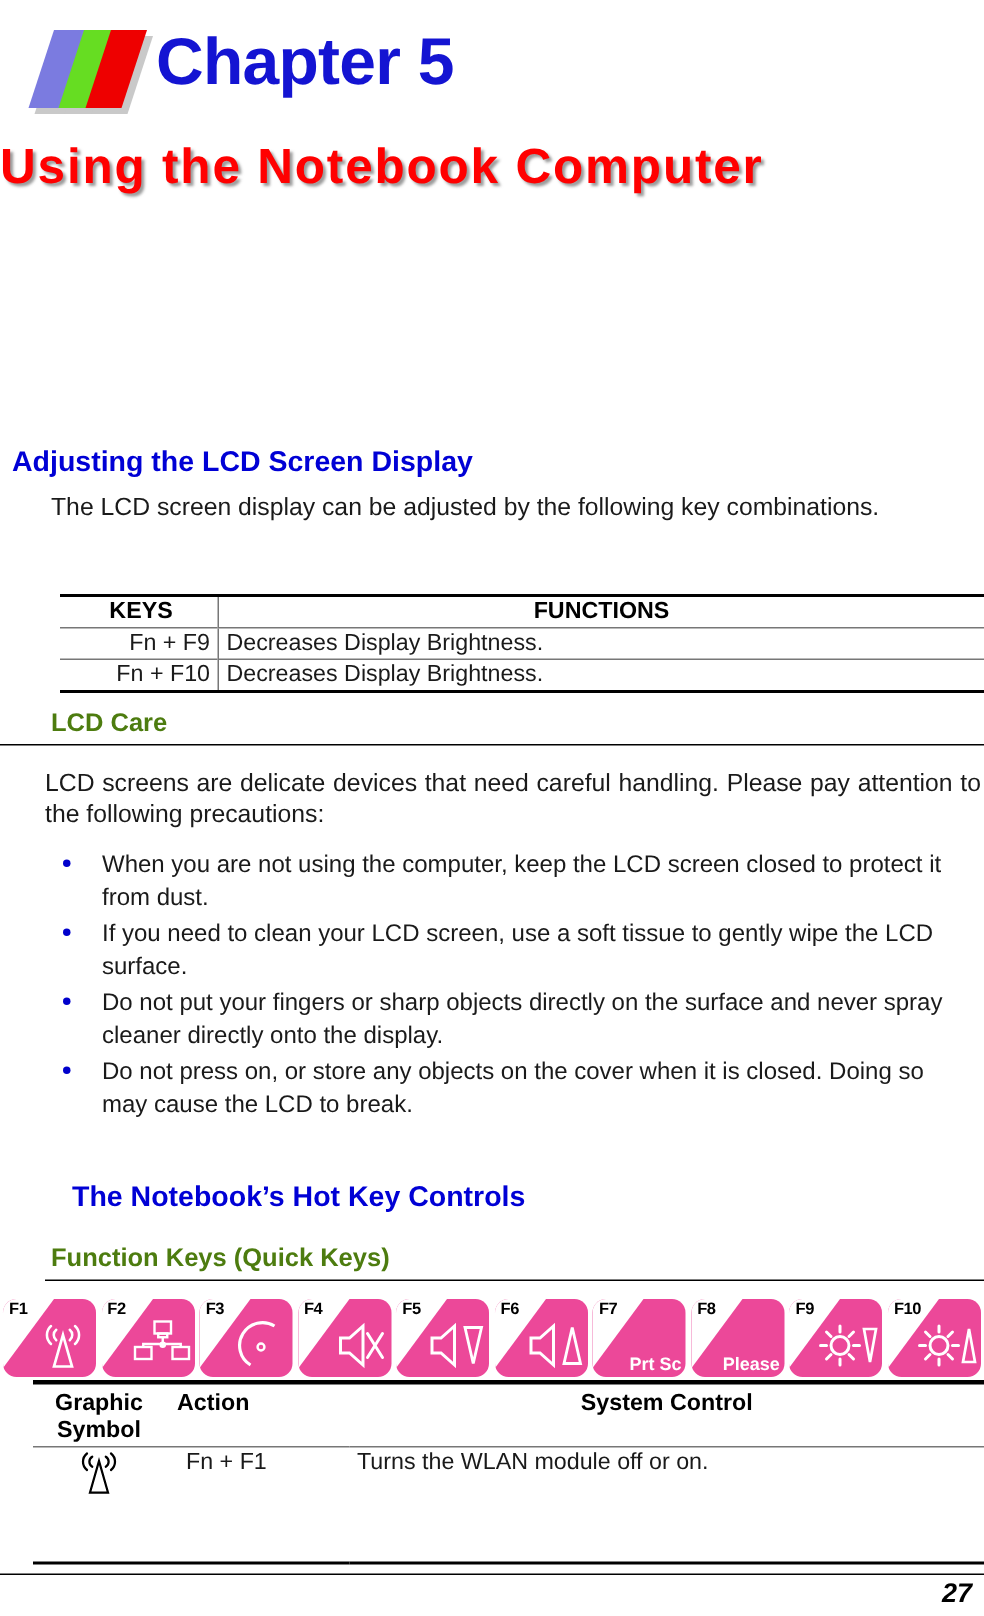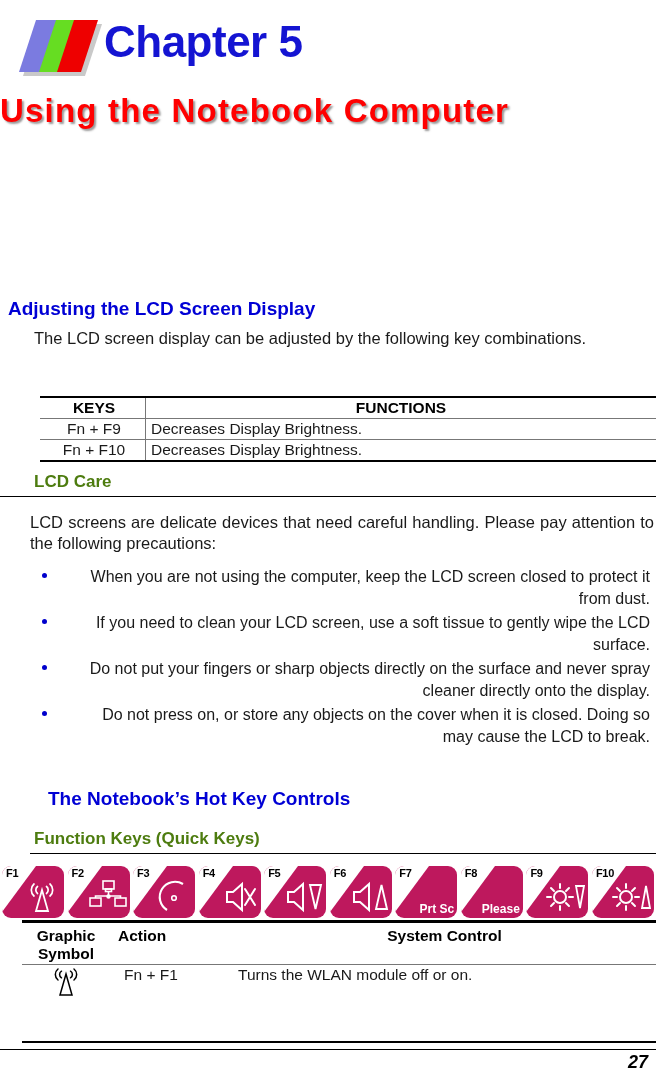--- a/index.html
+++ b/index.html
@@ -100,21 +100,20 @@
     left: 34px;
     width: 616px;
   }
   .bullet-item {
     position: relative;
     padding-left: 34px;
     font-size: 16px;
     line-height: 21.5px;
     color: #1a1a1a;
     margin-bottom: 3px;
-    text-align: right;
   }
   .bullet-dot {
     position: absolute;
     left: 8px;
     top: 7px;
     width: 5px;
     height: 5px;
     border-radius: 50%;
     background: #0000cc;
   }
@@ -133,41 +132,41 @@
     font-size: 15.5px;
   }
   .tbl-top { border-top: 2.6px solid #000; }
   .tbl-bot { border-bottom: 2.6px solid #000; }
   .row-line { border-bottom: 0.8px solid #777; }
   .col-div { border-left: 0.8px solid #777; }
   .doc-table td { padding: 1px 5px; }
 
   
   #keys-table { left: 40px; top: 396px; width: 616px; }
-  #keys-table td.keys-col { width: 92px; text-align: center; padding-left: 8px; }
+  #keys-table td.keys-col { width: 92px; text-align: right; padding-left: 8px; }
 
   
   #hotkey-table { left: 22px; top: 926px; width: 634px; }
 
   
   .keys-strip {
     position: absolute;
     left: 2px;
     top: 866px;
     width: 652px;
     height: 52px;
     display: flex;
     justify-content: space-between;
   }
   .fkey {
     position: relative;
     width: 62px;
     height: 52px;
     border-radius: 9px;
-    background: #be185d;
+    background: #ec4899;
     overflow: hidden;
     flex: 0 0 auto;
   }
   .fkey .wedge {
     position: absolute;
     left: 0;
     top: 0;
     width: 0;
     height: 0;
     border-left: 34px solid #ffffff;

